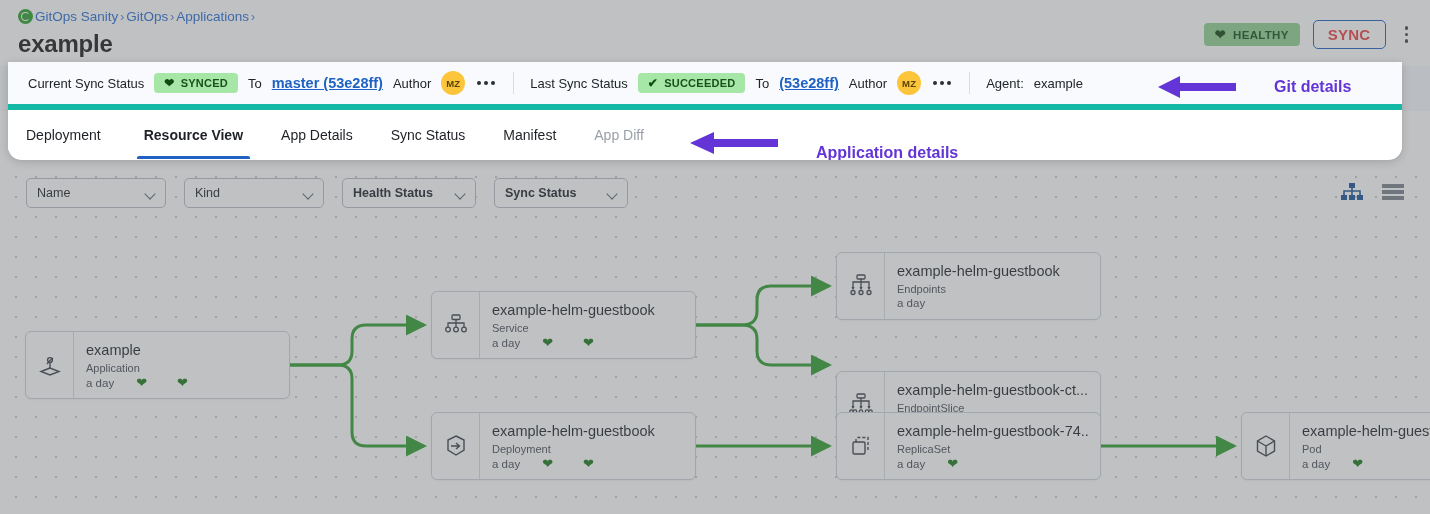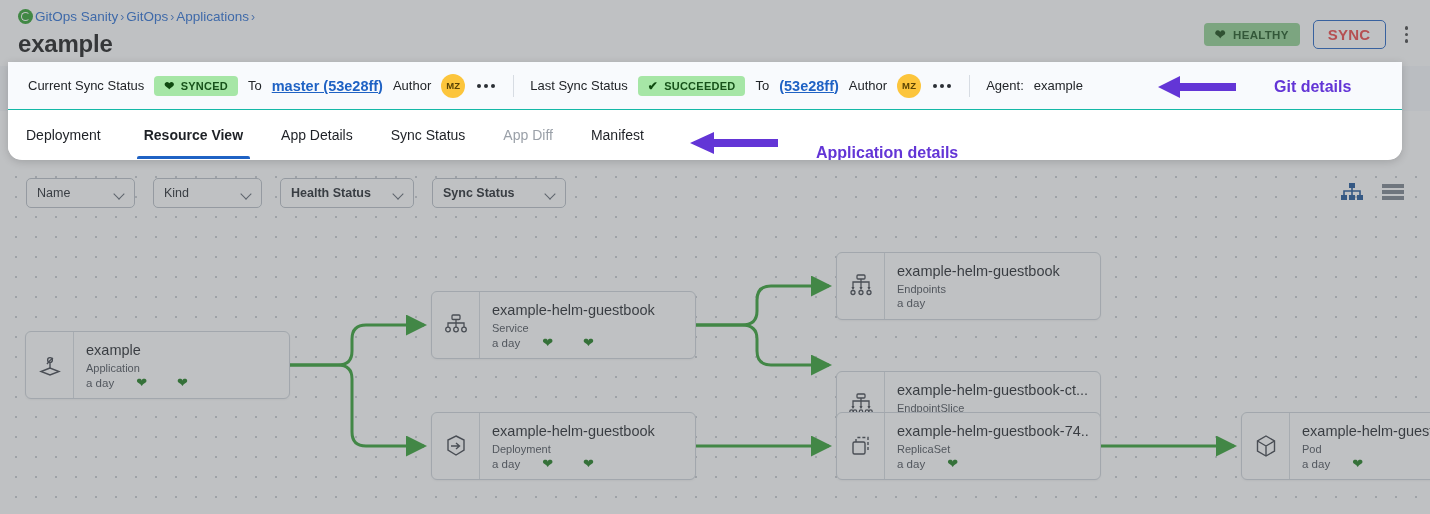--- a/index.html
+++ b/index.html
@@ -153,21 +153,21 @@
 
   
   .filter-row {
     position: absolute;
     left: 26px; top: 17px;
     display: flex;
     gap: 18px;
     align-items: center;
   }
   .filter-select {
-    width: 109px;
+    width: 140px;
     height: 30px;
     border: 1px solid #b9bfc7;
     border-radius: 5px;
     background: #ffffff;
     display: flex;
     align-items: center;
     padding: 0 10px;
     box-sizing: border-box;
     font-size: 12.5px;
     color: #21252b;
@@ -274,21 +274,21 @@
     z-index: 20;
     border-radius: 0 0 14px 14px;
     background: #ffffff;
     box-shadow: 0 2px 9px rgba(0,0,0,0.16);
     overflow: hidden;
   }
   .panel-sync {
     position: relative;
     height: 48px;
     background: #f8fafd;
-    border-bottom: 1px solid #14b8a6;
+    border-bottom: 6px solid #14b8a6;
     display: flex;
     align-items: center;
     padding-left: 10px;
     box-sizing: border-box;
   }
   .sync-group {
     display: flex;
     align-items: center;
     gap: 10px;
     padding: 0 10px;
@@ -682,22 +682,22 @@
       </svg>
       <span class="callout" style="margin-left:18px;">Git details</span>
     </div>
   </div>
 
   <div class="panel-tabs">
     <div class="tab">Deployment</div>
     <div class="tab active">Resource View</div>
     <div class="tab">App Details</div>
     <div class="tab">Sync Status</div>
+    <div class="tab">Manifest</div>
     <div class="tab muted">App Diff</div>
-    <div class="tab">Manifest</div>
 
     <div class="arrow-annot" style="left:682px; top:14px;">
       <svg width="88" height="22" viewBox="0 0 88 22">
         <path d="M0 11 L24 0 L24 7 L88 7 L88 15 L24 15 L24 22 Z" fill="#6335d6"></path>
       </svg>
       <span class="callout" style="margin-left:18px;margin-top:20px;">Application details</span>
     </div>
   </div>
 </div>
 

